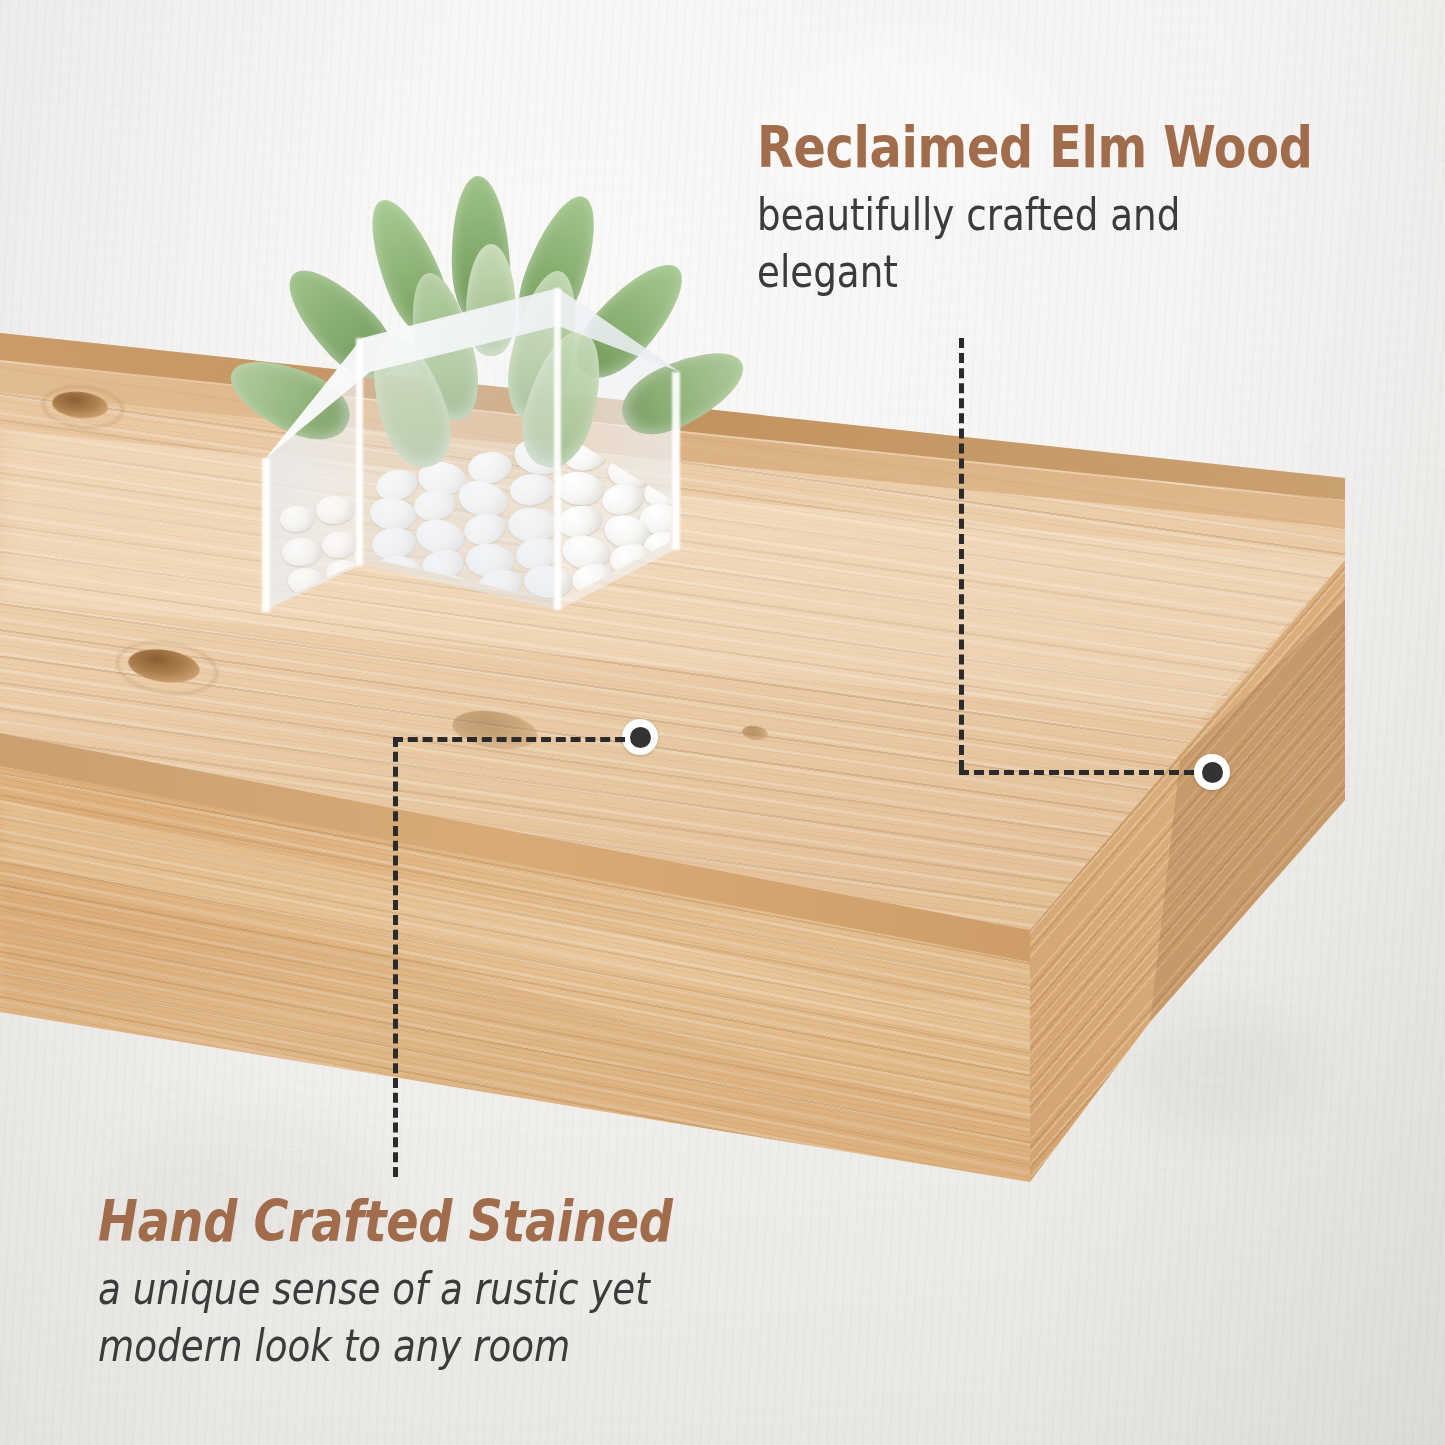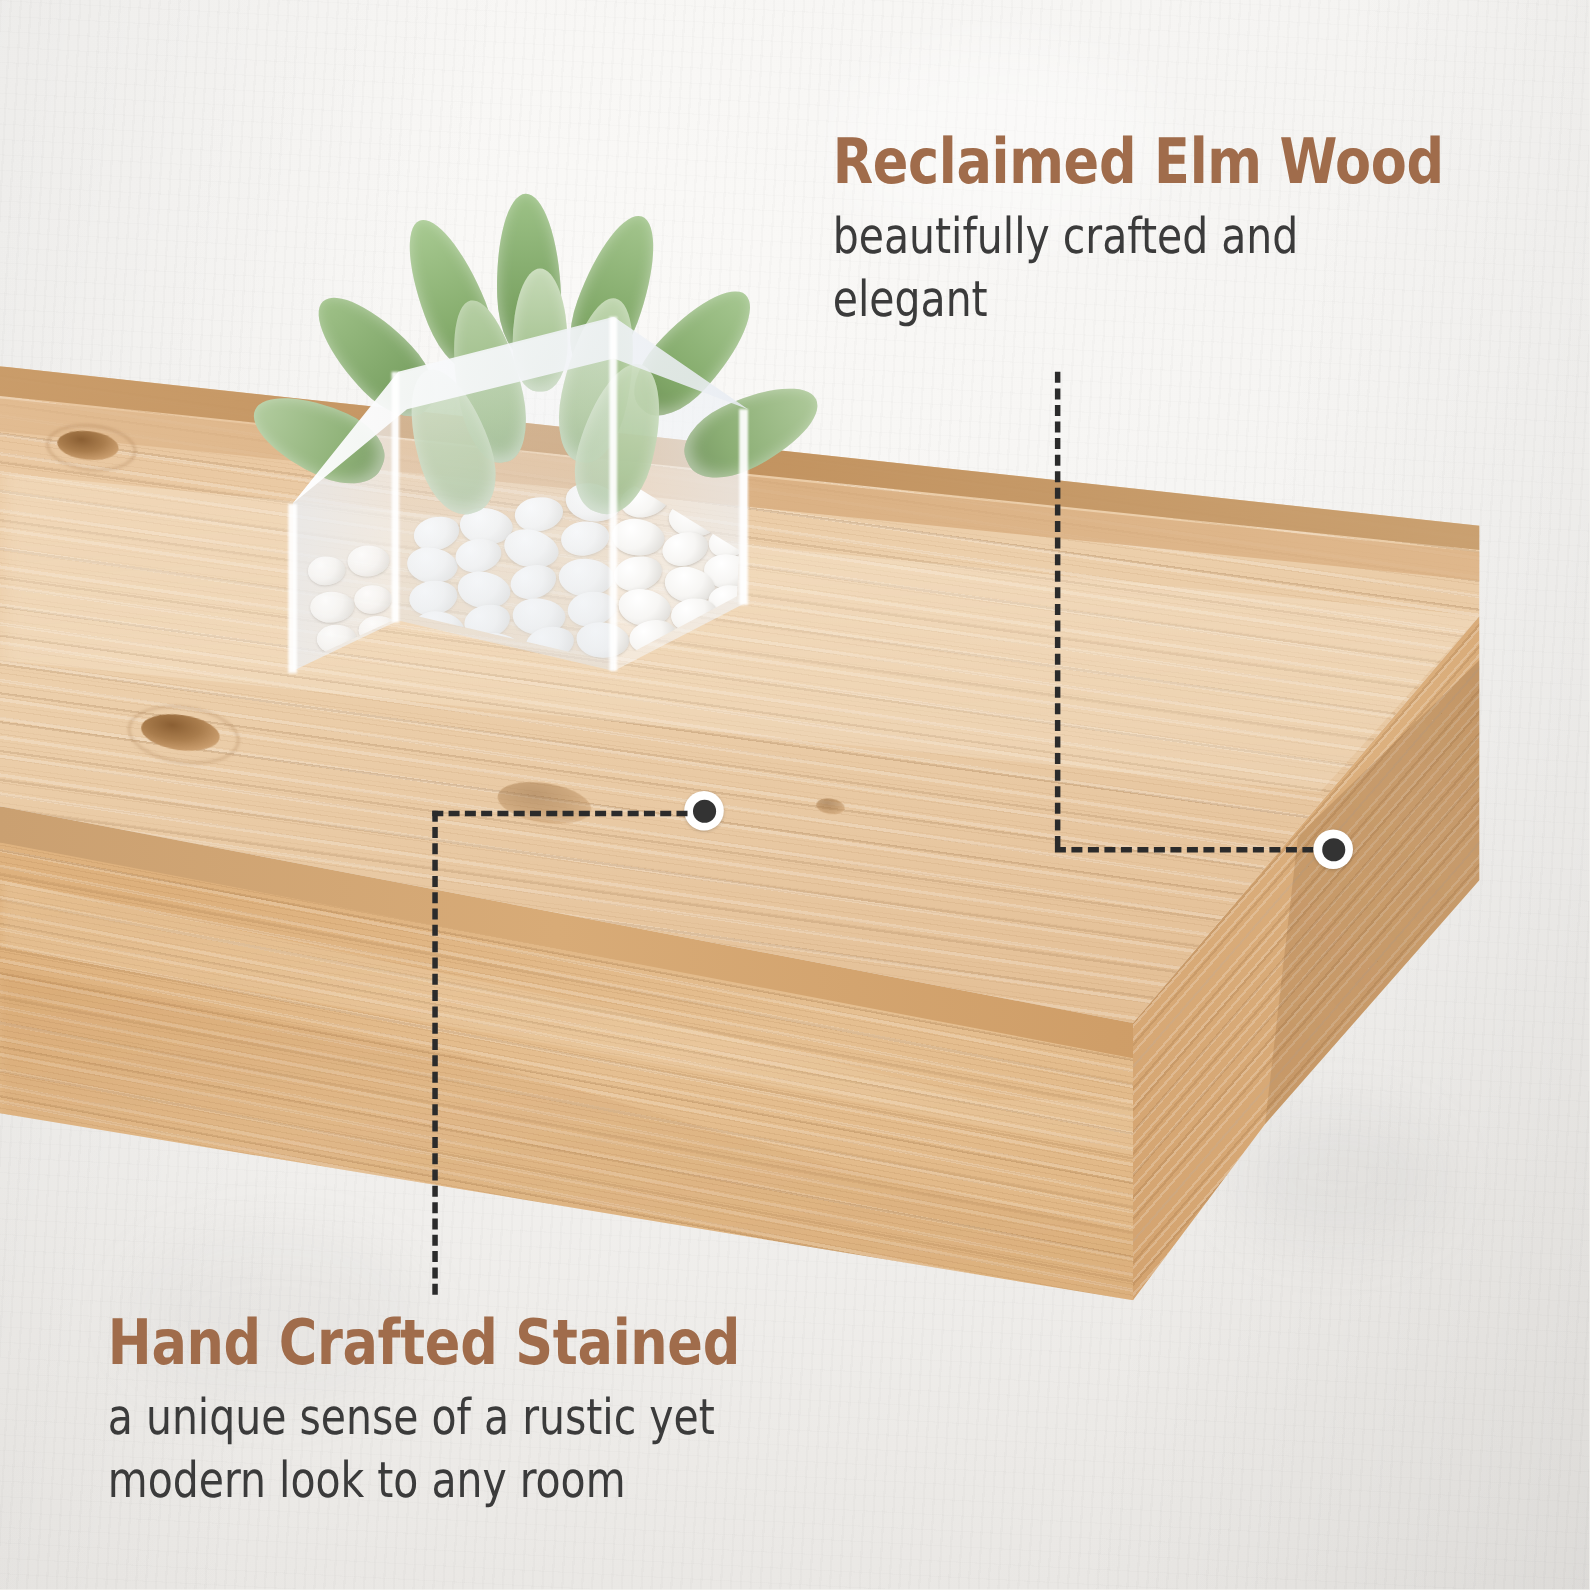--- a/index.html
+++ b/index.html
@@ -310,21 +310,21 @@
   <div class="dash-v" style="left:393px;top:737px;height:440px;"></div>
 
   <div class="callout" style="left:757px;top:118px;width:690px;">
     <div class="c-title">Reclaimed Elm Wood</div>
     <div class="c-sub" style="margin-top:8px;">
       <div>beautifully crafted and</div>
       <div>elegant</div>
     </div>
   </div>
 
-  <div class="callout" style="left:98px;top:1192px;width:800px;">
+  <div class="callout" style="left:98px;top:1192px;width:800px;font-style:italic;">
     <div class="c-title">Hand Crafted Stained</div>
     <div class="c-sub" style="margin-top:8px;">
       <div>a unique sense of a rustic yet</div>
       <div>modern look to any room</div>
     </div>
   </div>
 
 </div>
 
 </body></html>

